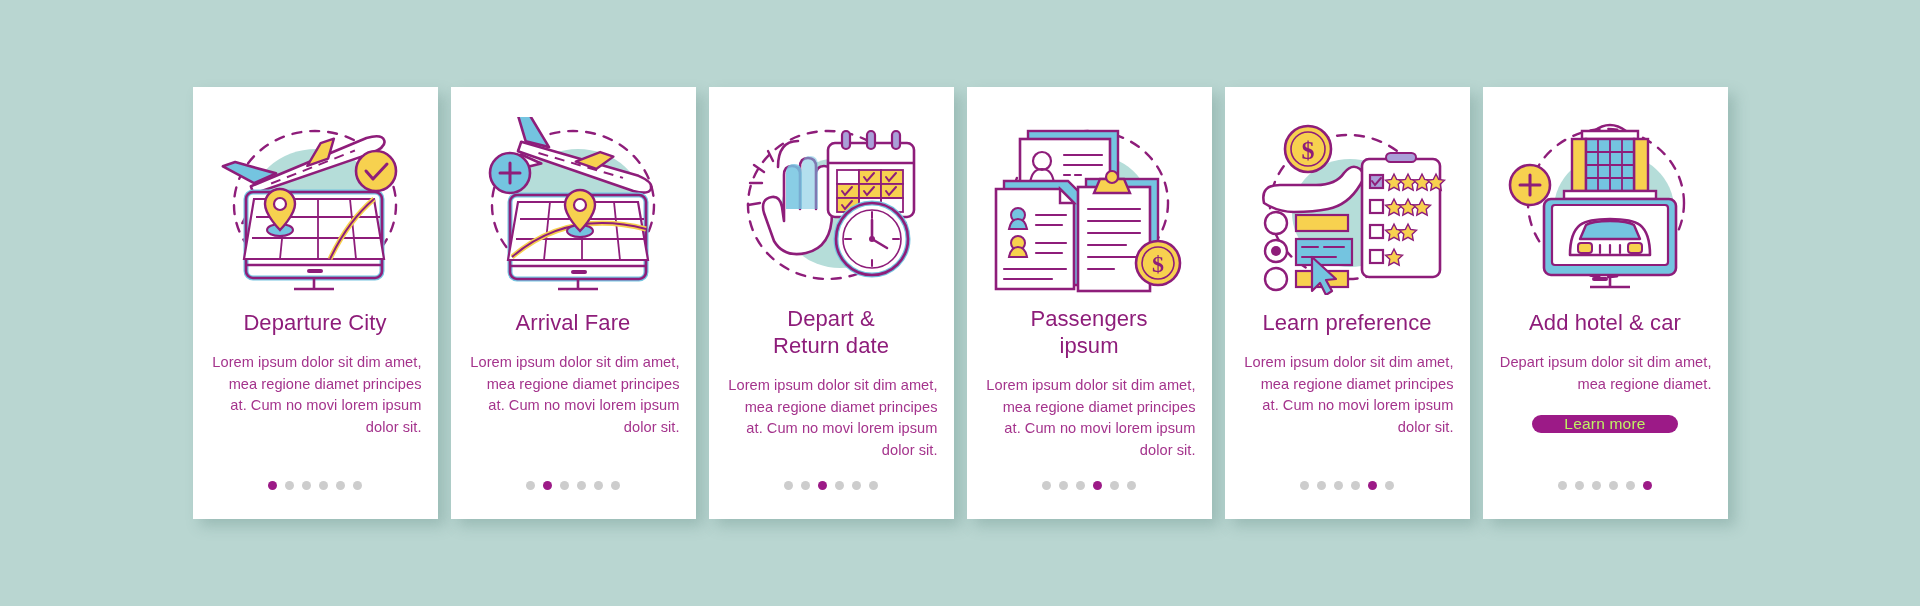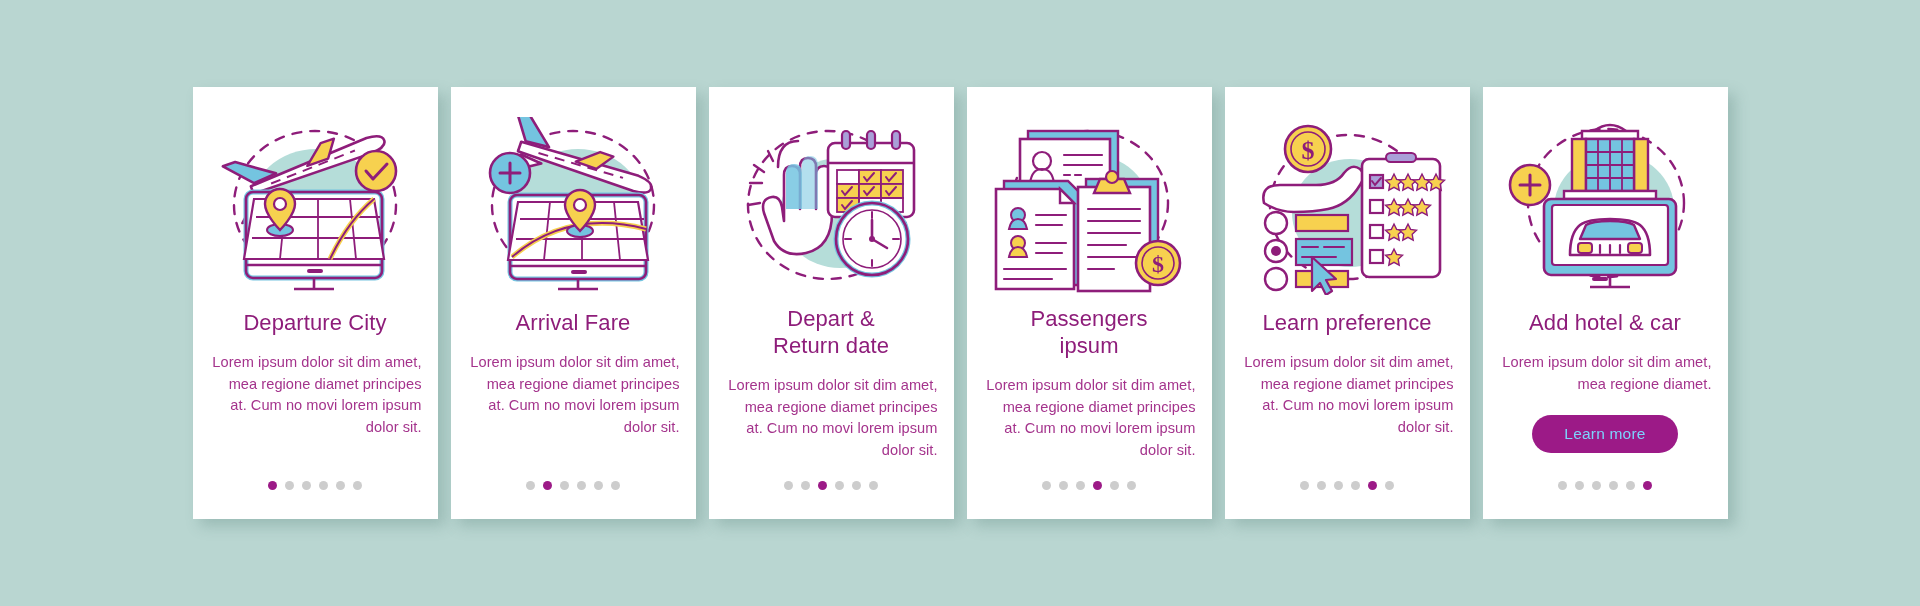--- a/index.html
+++ b/index.html
@@ -69,26 +69,26 @@
     line-height: 21.5px;
     text-align: right;
     padding: 0 16px;
     letter-spacing: .05px;
   }
 
   
   .cta {
     margin-top: 20px;
     background: #9c1a87;
-    color: #7dd3fc;
+    color: #bef264;
     border: none;
     border-radius: 20px;
     font-size: 15.5px;
     font-family: "Liberation Sans", sans-serif;
-    padding: 10px 32px;
+    padding: 0 32px;
     cursor: pointer;
     letter-spacing: .2px;
   }
 
   
   .dots {
     position: absolute;
     bottom: 29px;
     left: 0;
     right: 0;
@@ -467,21 +467,21 @@
           <line x1="112" y1="128" x2="112" y2="136"></line>
           <line x1="122" y1="128" x2="122" y2="136"></line>
           <line x1="72" y1="138" x2="152" y2="138"></line>
         </g>
 
         <circle cx="32" cy="68" r="20" fill="#f7d14f" stroke="#8e1d7a" stroke-width="2.6"></circle>
         <path d="M32 58 L32 78 M22 68 L42 68" stroke="#8e1d7a" stroke-width="3" stroke-linecap="round"></path>
       </svg>
     </div>
     <div class="title">Add hotel &amp; car</div>
-    <div class="copy">Lorem ipsum dolor sit dim amet, mea regione diamet.</div>
+    <div class="copy">Depart ipsum dolor sit dim amet, mea regione diamet.</div>
     <button class="cta">Learn more</button>
     <div class="spacer"></div>
     <div class="dots">
       <span class="dot"></span>
       <span class="dot"></span>
       <span class="dot"></span>
       <span class="dot"></span>
       <span class="dot"></span>
       <span class="dot on"></span>
     </div>

